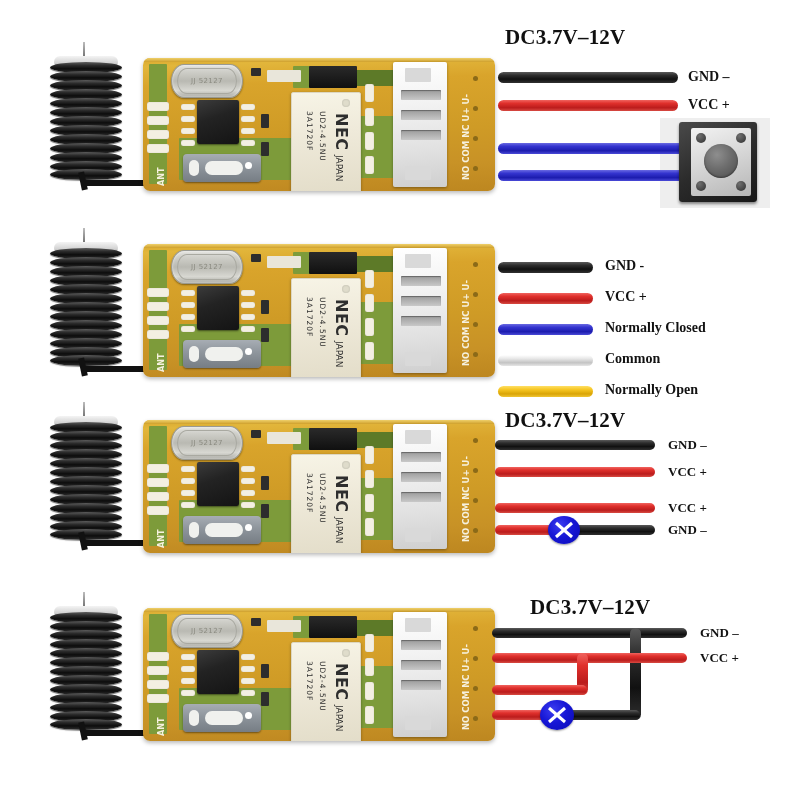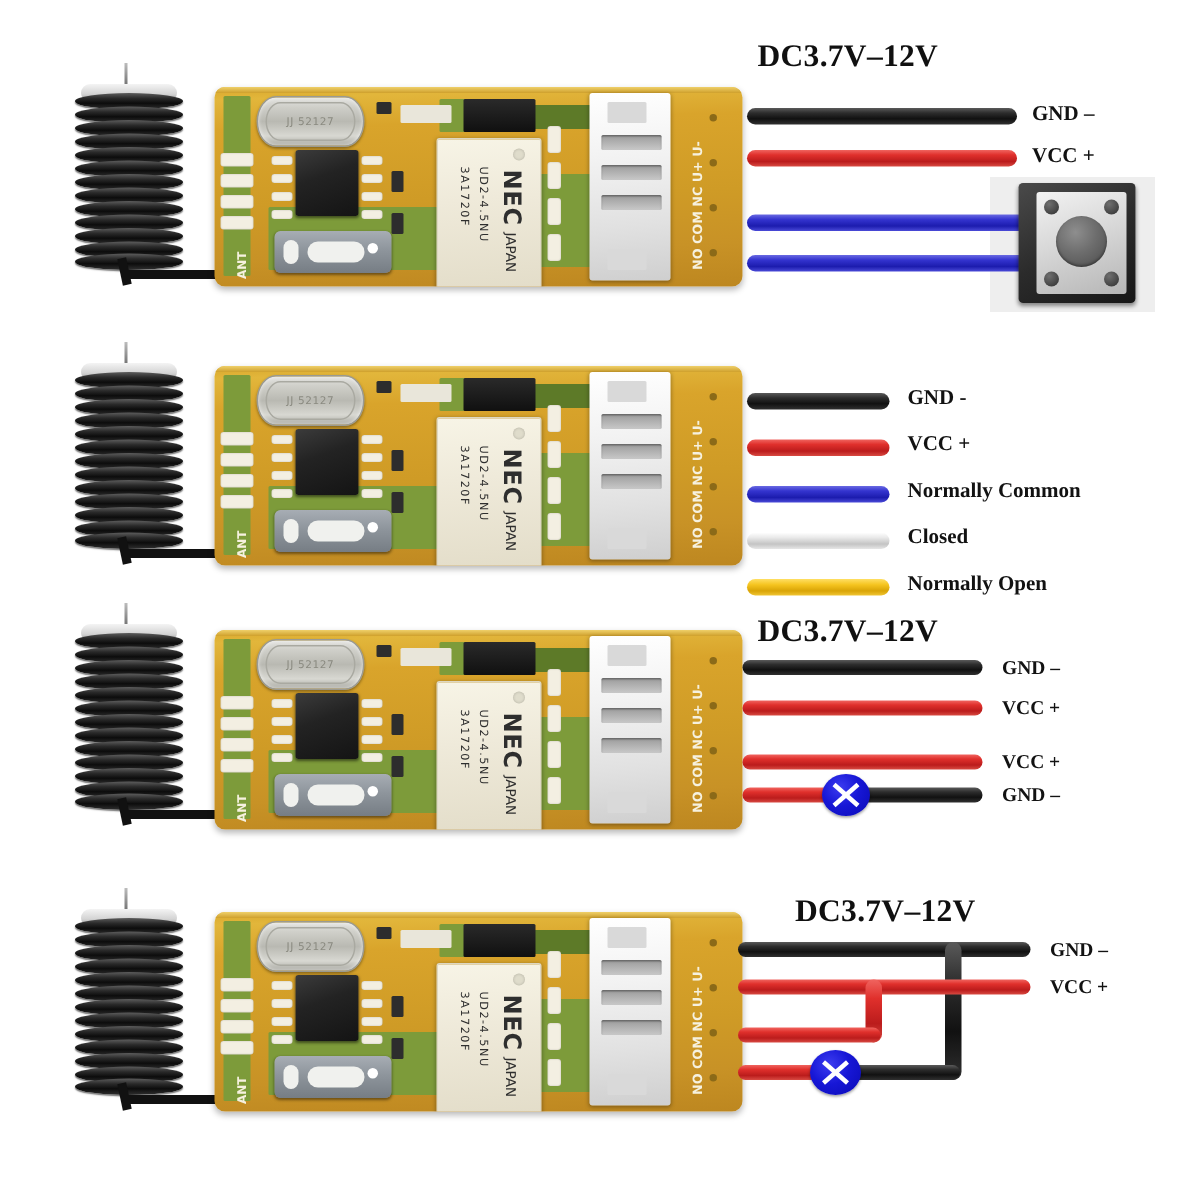--- a/index.html
+++ b/index.html
@@ -418,24 +418,24 @@
     <div class="via" style="left:330px;top:108px;width:5px;height:5px;"></div>
   </div>
 
   <div class="wire wire-black" style="left:498px;top:42px;width:95px;height:11px;"></div>
   <div class="wlabel" style="left:605px;top:38px;">GND -</div>
 
   <div class="wire wire-red" style="left:498px;top:73px;width:95px;height:11px;"></div>
   <div class="wlabel" style="left:605px;top:69px;">VCC +</div>
 
   <div class="wire wire-blue" style="left:498px;top:104px;width:95px;height:11px;"></div>
-  <div class="wlabel" style="left:605px;top:100px;">Normally Common</div>
+  <div class="wlabel" style="left:605px;top:100px;">Normally Closed</div>
 
   <div class="wire wire-white" style="left:498px;top:135px;width:95px;height:11px;"></div>
-  <div class="wlabel" style="left:605px;top:131px;">Closed</div>
+  <div class="wlabel" style="left:605px;top:131px;">Common</div>
 
   <div class="wire wire-yellow" style="left:498px;top:166px;width:95px;height:11px;"></div>
   <div class="wlabel" style="left:605px;top:162px;">Normally Open</div>
 </div>
 
 <div class="panel" id="panel-3">
 
   <div class="heading" style="left:505px;top:8px;">DC3.7V–12V</div>
 
   <div class="antenna" style="left:50px;top:22px;">

